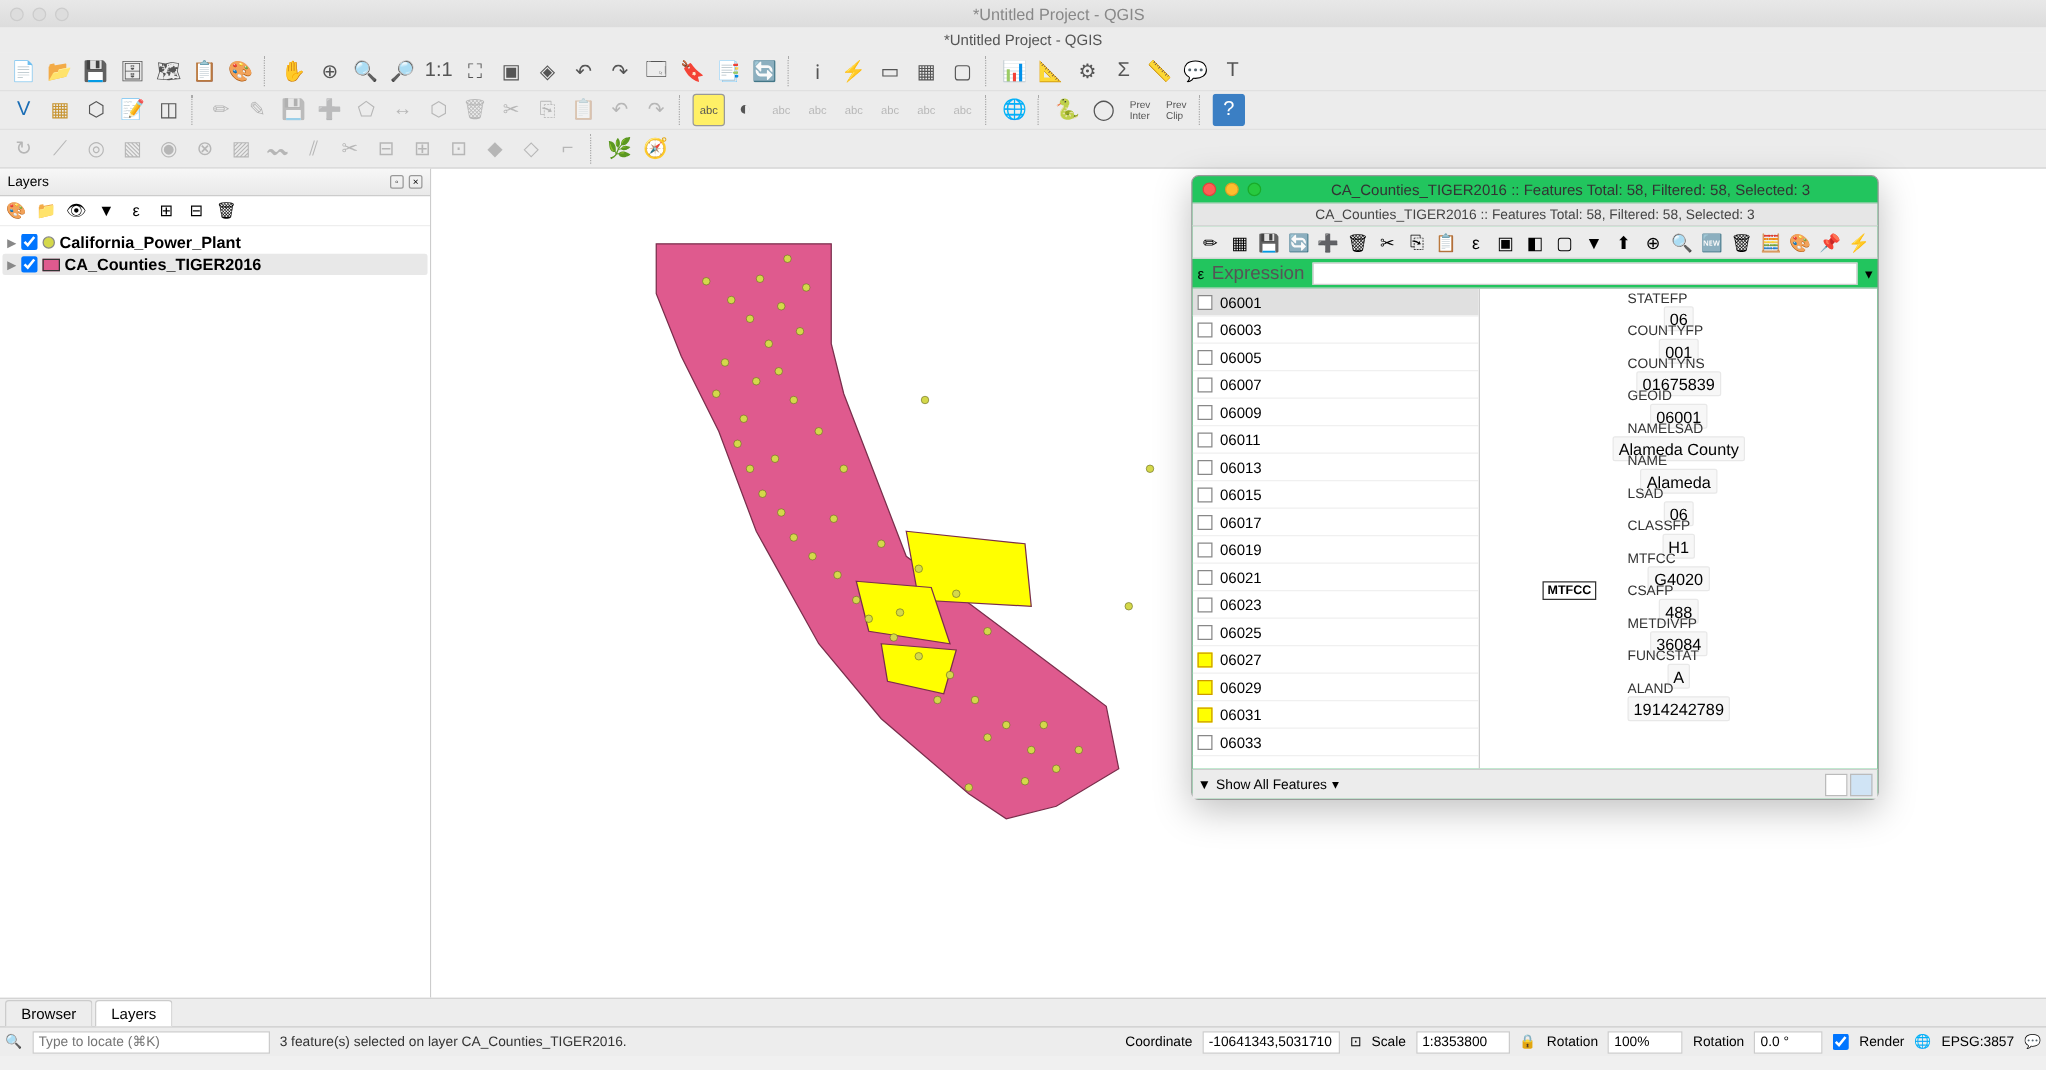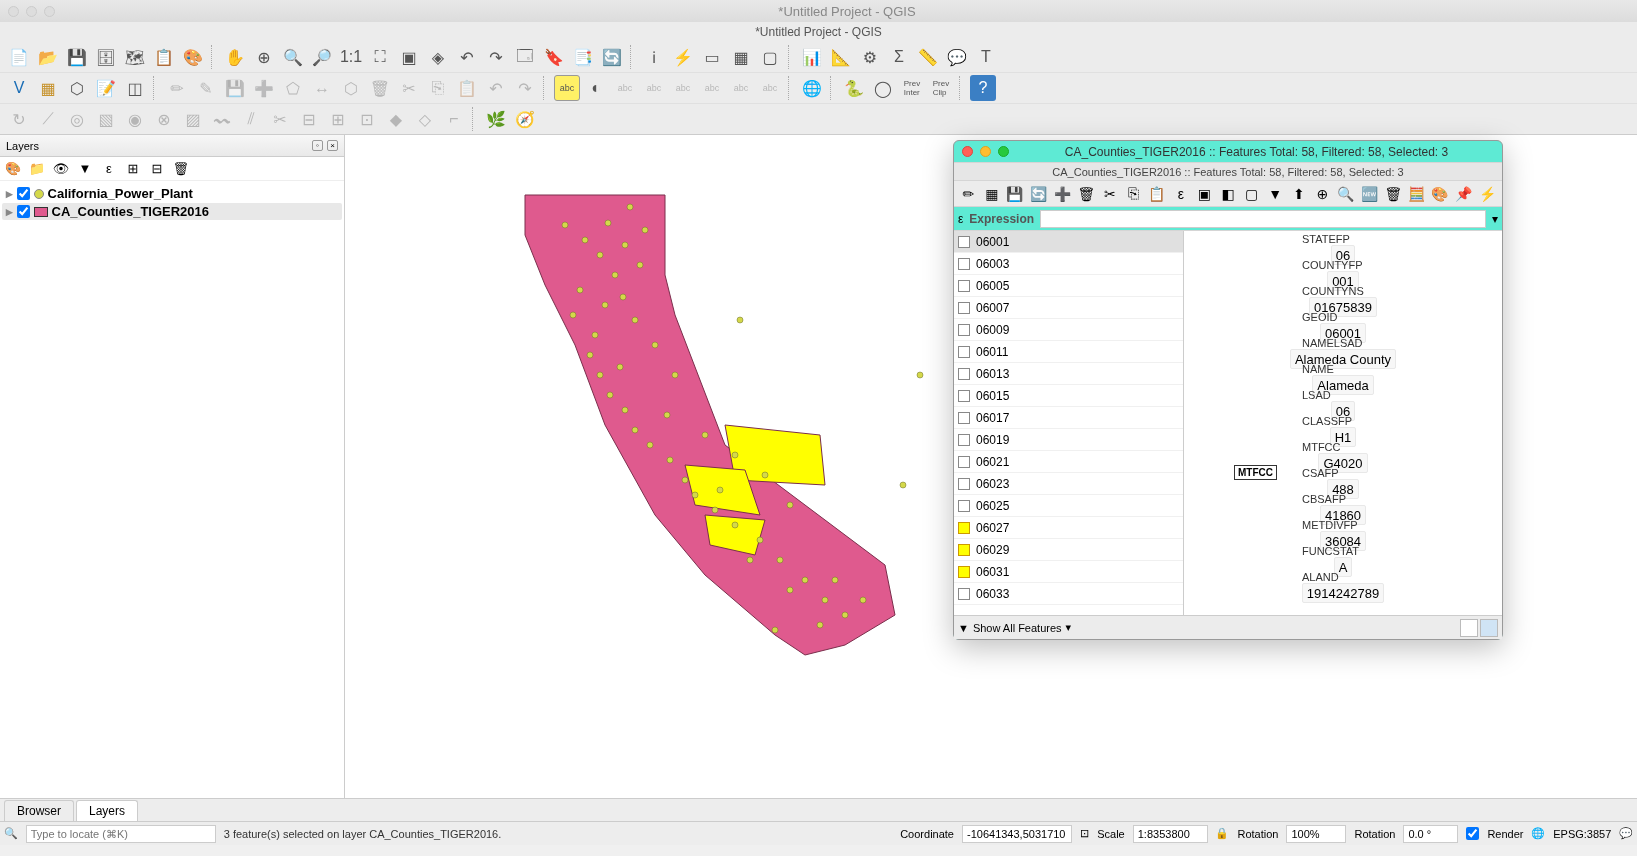--- a/index.html
+++ b/index.html
@@ -40,31 +40,31 @@
 .bottom-tabs { height:23px; background:#ededed; border-top:1px solid #ccc; display:flex; align-items:flex-end; padding:0 4px;}
 .tab { padding:3px 12px; background:#fff; border:1px solid #ccc; border-bottom:none; border-radius:3px 3px 0 0; margin-right:2px; font-size:12px; cursor:pointer;}
 .tab.inactive{ background:#ededed;}
 
 .statusbar { height:24px; background:#ededed; border-top:1px solid #ccc; display:flex; align-items:center; padding:0 4px; font-size:11px; gap:8px;}
 .statusbar input[type=text]{ border:1px solid #ccc; height:18px; padding:0 4px; font-size:11px;}
 .status-locate{ width:190px;}
 .status-msg{ flex:0 0 380px; color:#333;}
 .status-fill{flex:1;}
 
-.attr-window { position:absolute; left:953px; top:140px; width:550px; height:500px; background:#5eead4; border:1px solid #999; border-radius:6px; box-shadow:0 8px 30px rgba(0,0,0,.25); display:flex; flex-direction:column; font-size:12px;}
+.attr-window { position:absolute; left:953px; top:140px; width:550px; height:500px; background:#22c55e; border:1px solid #999; border-radius:6px; box-shadow:0 8px 30px rgba(0,0,0,.25); display:flex; flex-direction:column; font-size:12px;}
 .attr-titlebar{ height:22px; display:flex; align-items:center; padding:0 8px; border-bottom:1px solid #d5d5d5;}
 .attr-titlebar .mac-dot.red{background:#ff5f56;border-color:#e0443e;}
 .attr-titlebar .mac-dot.yel{background:#ffbd2e;border-color:#dea123;}
 .attr-titlebar .mac-dot.grn{background:#27c93f;border-color:#1aab29;}
 .attr-titlebar .t{flex:1;text-align:center;font-size:12px;color:#333;}
 .attr-subtitle{ height:18px; text-align:center; font-size:11px; color:#444; background:#e6e6e6; border-bottom:1px solid #d5d5d5; line-height:18px;}
 .attr-toolbar{ height:26px; display:flex; align-items:center; gap:3px; padding:0 4px; border-bottom:1px solid #d5d5d5; background:#ececec;}
 .at-btn{width:22px;height:22px;display:flex;align-items:center;justify-content:center;font-size:14px;cursor:pointer;}
 .attr-expr-row{ height:24px; display:flex; align-items:center; padding:0 4px; gap:6px; border-bottom:1px solid #d5d5d5;}
-.attr-expr-row .expr-label{color:#555;font-size:12px;font-weight:bold;}
+.attr-expr-row .expr-label{color:#555;font-size:15px;}
 .attr-expr-row .expr-drop{flex:1;border:1px solid #ccc;background:#fff;height:18px;}
 .attr-body{flex:1;display:flex;overflow:hidden;}
 .attr-list{width:230px;border-right:1px solid #ccc;background:#fff;overflow-y:scroll;position:relative;}
 .attr-row{display:flex;align-items:center;gap:6px;height:22px;padding:0 4px;border-bottom:1px solid #f0f0f0;}
 .attr-row.sel .chk{background:#ffff00;border-color:#cc9900;}
 .attr-row.active{background:#e0e0e0;}
 .attr-row .chk{width:12px;height:12px;border:1.5px solid #888;background:#fff;}
 .attr-form{flex:1;overflow-y:auto;overflow-x:auto;background:#fff;padding:2px 0; position:relative;}
 .form-row{display:flex;align-items:center;height:26px;padding:0 6px;flex-direction:column;}
 .form-label{width:82px;font-size:11px;color:#333;}
@@ -463,24 +463,20 @@
         </div>
         <div class="form-row">
           <div class="form-label">MTFCC</div>
           <div class="form-val">G4020</div>
         </div>
         <div class="form-row">
           <div class="form-label">CSAFP</div>
           <div class="form-val">488</div>
         </div>
         <div class="form-row">
-          <div class="form-label">CBSAFP</div>
-          <div class="form-val">41860</div>
-        </div>
-        <div class="form-row">
           <div class="form-label">METDIVFP</div>
           <div class="form-val">36084</div>
         </div>
         <div class="form-row">
           <div class="form-label">FUNCSTAT</div>
           <div class="form-val">A</div>
         </div>
         <div class="form-row">
           <div class="form-label">ALAND</div>
           <div class="form-val">1914242789</div>

